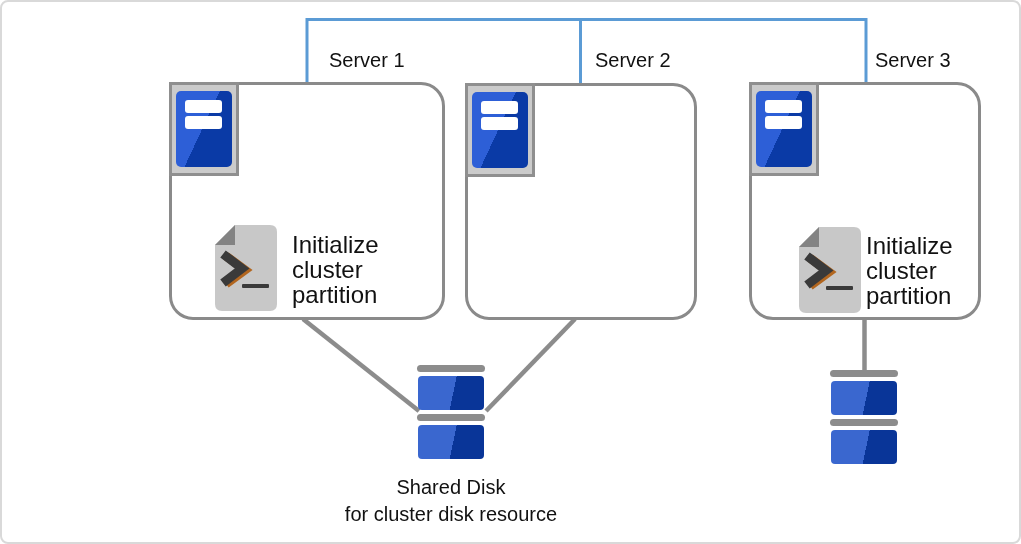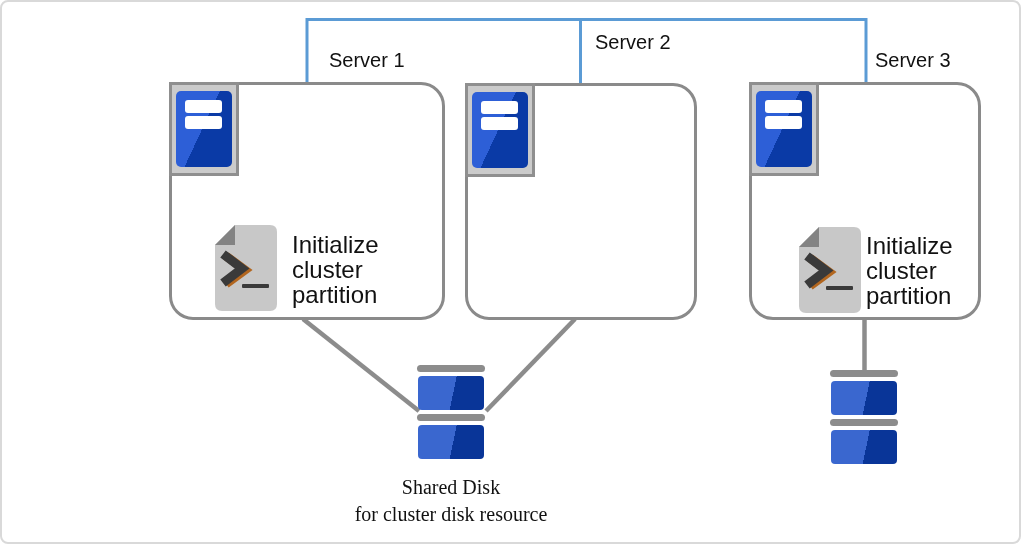--- a/index.html
+++ b/index.html
@@ -25,37 +25,37 @@
     background:linear-gradient(115deg,#2d5fd7 48%,#0a3aa6 48%);
   }
   .srv-bar{position:absolute;left:9px;width:37px;height:13px;background:#fff;border-radius:3px;}
   .srv-bar.b1{top:9px;} .srv-bar.b2{top:25px;}
   .script-icon{position:absolute;z-index:3;}
   .script-text{position:absolute;z-index:4;font-size:24px;line-height:25px;}
   .disk{position:absolute;width:68px;z-index:3;}
   .disk .cap{height:7px;background:#8c8c8c;border-radius:3.5px;margin-bottom:4px;}
   .disk .dbody{height:34px;margin:0 1px 4px 1px;border-radius:4px;
     background:linear-gradient(102deg,#3a67cf 53%,#093598 53%);}
-  .disk-label{position:absolute;z-index:4;font-size:20px;line-height:27px;text-align:center;font-family:Liberation Serif, serif;}
+  .disk-label{position:absolute;z-index:4;font-size:20px;line-height:27px;text-align:center;}
 </style>
 </head>
 <body>
 
 <div id="canvas">
 
   <svg class="lines" width="1021" height="544">
     <path d="M305 82 V17.5 H864 V82" stroke="#5b9bd5" stroke-width="3" fill="none"></path>
     <line x1="578.5" y1="17.5" x2="578.5" y2="82" stroke="#5b9bd5" stroke-width="3"></line>
     <line x1="301" y1="317" x2="417" y2="409" stroke="#8c8c8c" stroke-width="4.5"></line>
     <line x1="573" y1="317" x2="484" y2="409" stroke="#8c8c8c" stroke-width="4.5"></line>
     <line x1="862.5" y1="316" x2="862.5" y2="371" stroke="#8c8c8c" stroke-width="4.5"></line>
   </svg>
 
   <div class="server-label" style="left:327px;top:47px">Server 1</div>
-  <div class="server-label" style="left:593px;top:29px">Server 2</div>
+  <div class="server-label" style="left:593px;top:47px">Server 2</div>
   <div class="server-label" style="left:873px;top:47px">Server 3</div>
 
   <div class="server-box" style="left:167px;top:80px;width:276px;height:238px"></div>
   <div class="server-box" style="left:463px;top:81px;width:232px;height:237px"></div>
   <div class="server-box" style="left:747px;top:80px;width:232px;height:238px"></div>
 
   <div class="server-icon" style="left:167px;top:80px">
     <div class="srv-screen">
       <div class="srv-bar b1"></div>
       <div class="srv-bar b2"></div>

